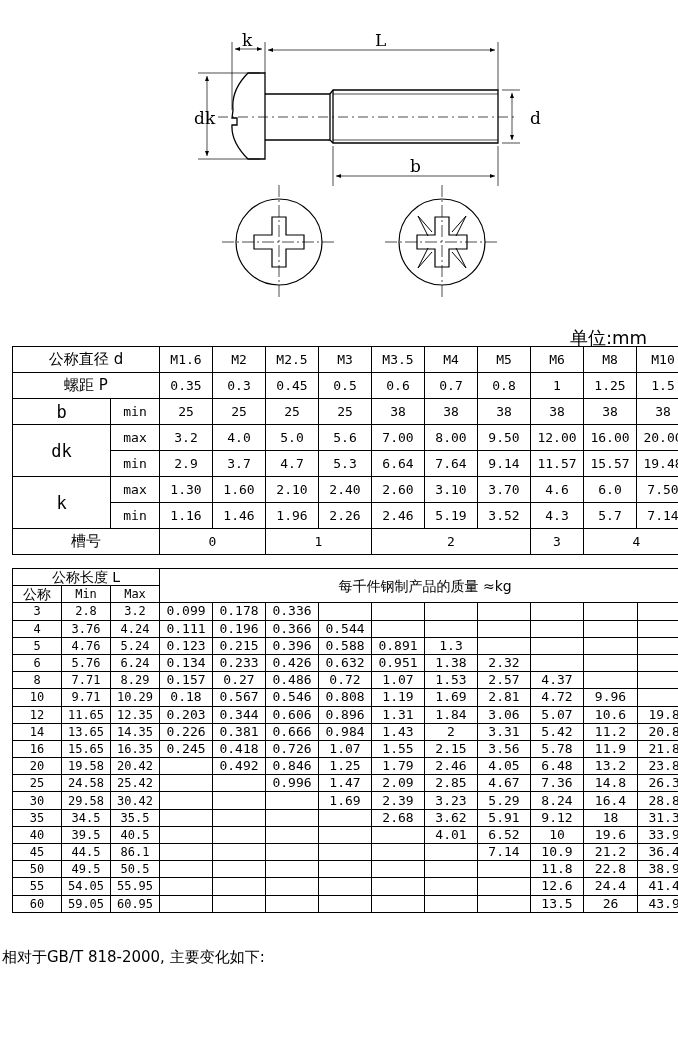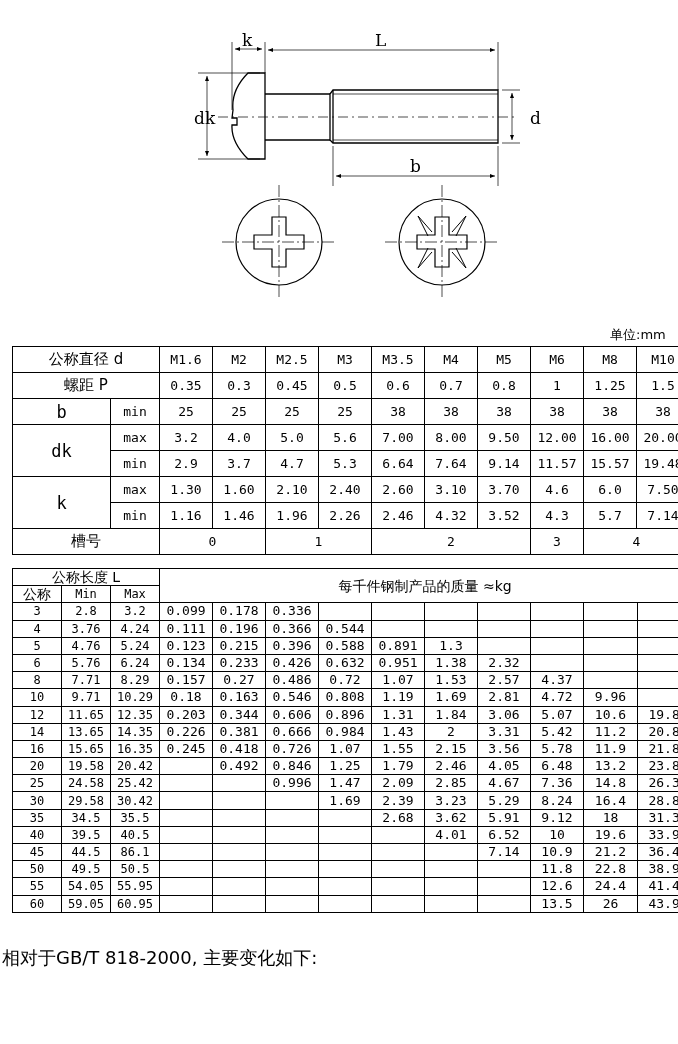--- a/index.html
+++ b/index.html
@@ -1,29 +1,29 @@
 <!DOCTYPE html>
 <html><head>
 <meta charset="utf-8">
 <style>
   html,body{margin:0;padding:0;background:#fff;}
   body{width:678px;height:1044px;position:relative;overflow:hidden;font-family:"DejaVu Sans Mono","Liberation Mono",monospace;color:#000;}
   #drawing{position:absolute;left:0;top:0;width:678px;height:330px;}
-  .unit{position:absolute;left:570px;top:326px;font-size:13px;font-family:"DejaVu Sans",sans-serif;margin-left:40px;}
+  .unit{position:absolute;left:570px;top:326px;font-size:18px;font-family:"DejaVu Sans",sans-serif;}
   table{border-collapse:collapse;position:absolute;left:12px;table-layout:fixed;}
   td{border:1px solid #000;text-align:center;padding:0;font-size:13px;white-space:nowrap;overflow:hidden;}
   #spec{top:346px;width:678px;}
   #spec td{height:25px;}
   #spec td.cn{font-family:"DejaVu Sans",sans-serif;font-size:15px;}
   #spec td.big{font-size:17px;}
   #mass{top:568px;width:678px;}
   #mass td{height:16.2px;font-size:12px;line-height:16px;}
   #mass td.hdr{font-family:"DejaVu Sans",sans-serif;font-size:14px;}
   #mass td.mv{font-size:13px;}
-  .notes{position:absolute;left:2px;top:948px;font-family:"DejaVu Sans",sans-serif;font-size:18px;line-height:19px;}
+  .notes{position:absolute;left:2px;top:948px;font-family:"DejaVu Sans",sans-serif;font-size:15px;line-height:19px;}
   .notes div{white-space:nowrap;}
 </style>
 </head>
 <body>
 
 <svg id="drawing" viewBox="0 0 678 330" xmlns="http://www.w3.org/2000/svg" font-family="DejaVu Serif, serif">
   <g stroke="#000" fill="none" stroke-width="1.3">
 
     <path d="M265 73 L248 73 Q231 90 233 110 L232 118 L237 118 L237 125 L232 125 Q231 142 248 159 L265 159 Z"></path>
 
@@ -191,21 +191,21 @@
         <td>6.0</td>
         <td>7.50</td>
       </tr>
       <tr>
         <td>min</td>
         <td>1.16</td>
         <td>1.46</td>
         <td>1.96</td>
         <td>2.26</td>
         <td>2.46</td>
-        <td>4.32</td>
+        <td>5.19</td>
         <td>3.52</td>
         <td>4.3</td>
         <td>5.7</td>
         <td>7.14</td>
       </tr>
       <tr>
         <td class="cn" colspan="2">槽号</td>
         <td colspan="2">0</td>
         <td colspan="2">1</td>
         <td colspan="3">2</td>
@@ -314,21 +314,21 @@
         <td class="mv">2.57</td>
         <td class="mv">4.37</td>
         <td class="mv"></td>
         <td class="mv"></td>
       </tr>
       <tr>
         <td>10</td>
         <td>9.71</td>
         <td>10.29</td>
         <td class="mv">0.18</td>
-        <td class="mv">0.163</td>
+        <td class="mv">0.567</td>
         <td class="mv">0.546</td>
         <td class="mv">0.808</td>
         <td class="mv">1.19</td>
         <td class="mv">1.69</td>
         <td class="mv">2.81</td>
         <td class="mv">4.72</td>
         <td class="mv">9.96</td>
         <td class="mv"></td>
       </tr>
       <tr>

